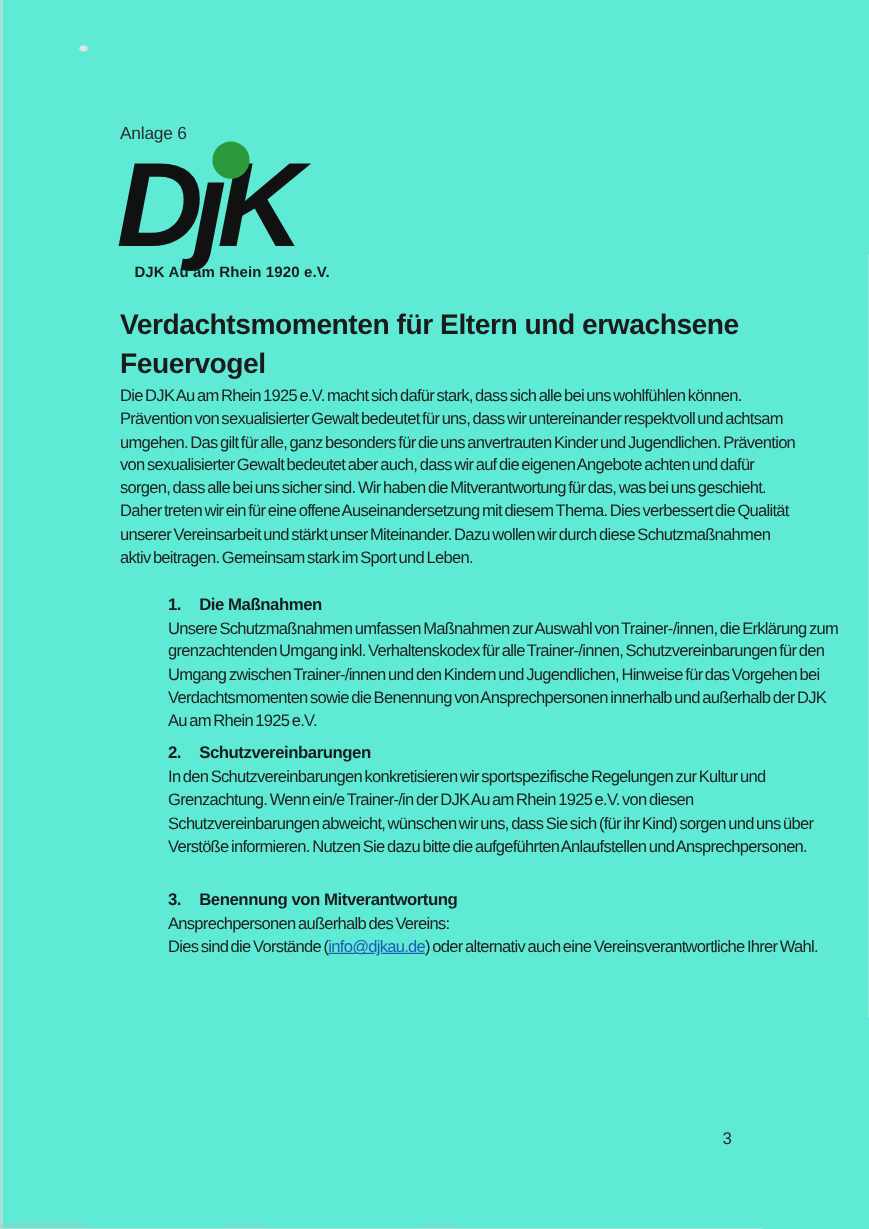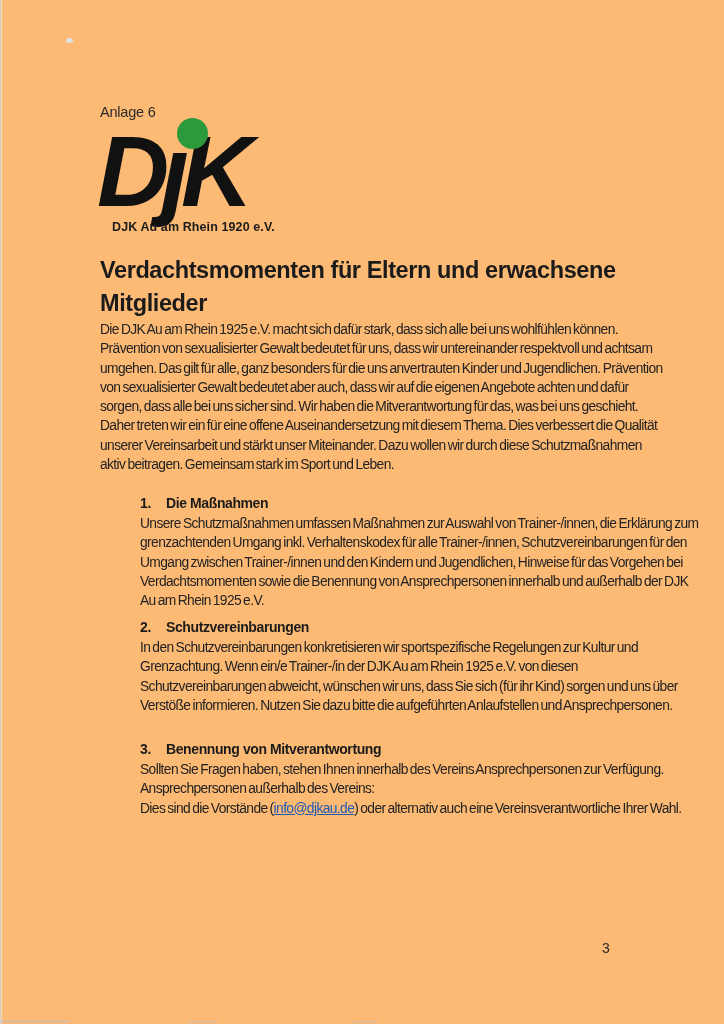--- a/index.html
+++ b/index.html
@@ -1,21 +1,21 @@
 <!DOCTYPE html>
 <html><head>
 <meta charset="utf-8">
 <style>
   * { margin: 0; padding: 0; box-sizing: border-box; }
   html, body { background: #e8e8e8; }
   .page {
     position: relative;
     width: 724px;
     height: 1024px;
-    background: #fdba74;
+    background: #5eead4;
     overflow: hidden;
     font-family: "Liberation Sans", "DejaVu Sans", sans-serif;
     color: #212121;
   }
   
   .edge-line {
     position: absolute; left: 0; top: 0; width: 2px; height: 1024px;
     background: linear-gradient(to right, #c9c9c9, #efefef);
     opacity: .7;
   }
@@ -102,39 +102,38 @@
   <div class="annotation">Anlage 6</div>
 
   <div class="logo">
     <div class="logo-letters"><span>D</span><span>ȷ</span><span>K</span></div>
     <div class="logo-dot" style="background: rgb(44, 154, 58);"></div>
   </div>
   <div class="logo-subtext">DJK Au am Rhein 1920 e.V.</div>
 
   <h1 class="title">
     <div>Verdachtsmomenten für Eltern und erwachsene</div>
-    <div>Mitglieder</div>
+    <div>Feuervogel</div>
   </h1>
 
   <p class="bodytext intro">Die DJK Au am Rhein 1925 e.V. macht sich dafür stark, dass sich alle bei uns wohlfühlen können. Prävention von sexualisierter Gewalt bedeutet für uns, dass wir untereinander respektvoll und achtsam umgehen. Das gilt für alle, ganz besonders für die uns anvertrauten Kinder und Jugendlichen. Prävention von sexualisierter Gewalt bedeutet aber auch, dass wir auf die eigenen Angebote achten und dafür sorgen, dass alle bei uns sicher sind. Wir haben die Mitverantwortung für das, was bei uns geschieht. Daher treten wir ein für eine offene Auseinandersetzung mit diesem Thema. Dies verbessert die Qualität unserer Vereinsarbeit und stärkt unser Miteinander. Dazu wollen wir durch diese Schutzmaßnahmen aktiv beitragen. Gemeinsam stark im Sport und Leben.</p>
 
   <section class="section s1">
     <div class="sec-head"><span class="sec-num">1.</span><span>Die Maßnahmen</span></div>
     <p class="bodytext sec-body">Unsere Schutzmaßnahmen umfassen Maßnahmen zur Auswahl von Trainer-/innen, die Erklärung zum grenzachtenden Umgang inkl. Verhaltenskodex für alle Trainer-/innen, Schutzvereinbarungen für den Umgang zwischen Trainer-/innen und den Kindern und Jugendlichen, Hinweise für das Vorgehen bei Verdachtsmomenten sowie die Benennung von Ansprechpersonen innerhalb und außerhalb der DJK Au am Rhein 1925 e.V.</p>
   </section>
 
   <section class="section s2">
     <div class="sec-head"><span class="sec-num">2.</span><span>Schutzvereinbarungen</span></div>
     <p class="bodytext sec-body">In den Schutzvereinbarungen konkretisieren wir sportspezifische Regelungen zur Kultur und Grenzachtung. Wenn ein/e Trainer-/in der DJK Au am Rhein 1925 e.V. von diesen Schutzvereinbarungen abweicht, wünschen wir uns, dass Sie sich (für ihr Kind) sorgen und uns über Verstöße informieren. Nutzen Sie dazu bitte die aufgeführten Anlaufstellen und Ansprechpersonen.</p>
   </section>
 
   <section class="section s3">
     <div class="sec-head"><span class="sec-num">3.</span><span>Benennung von Mitverantwortung</span></div>
     <div class="bodytext sec-body">
-      <div>Sollten Sie Fragen haben, stehen Ihnen innerhalb des Vereins Ansprechpersonen zur Verfügung.</div>
       <div>Ansprechpersonen außerhalb des Vereins:</div>
       <div><span>Dies sind die Vorstände (</span><a class="mail-link" style="color: rgb(31, 91, 181);">info@djkau.de</a><span>) oder alternativ auch eine Vereinsverantwortliche Ihrer Wahl.</span></div>
     </div>
   </section>
 
   <div class="page-number">3</div>
 
 </div>
 
 </body></html>

